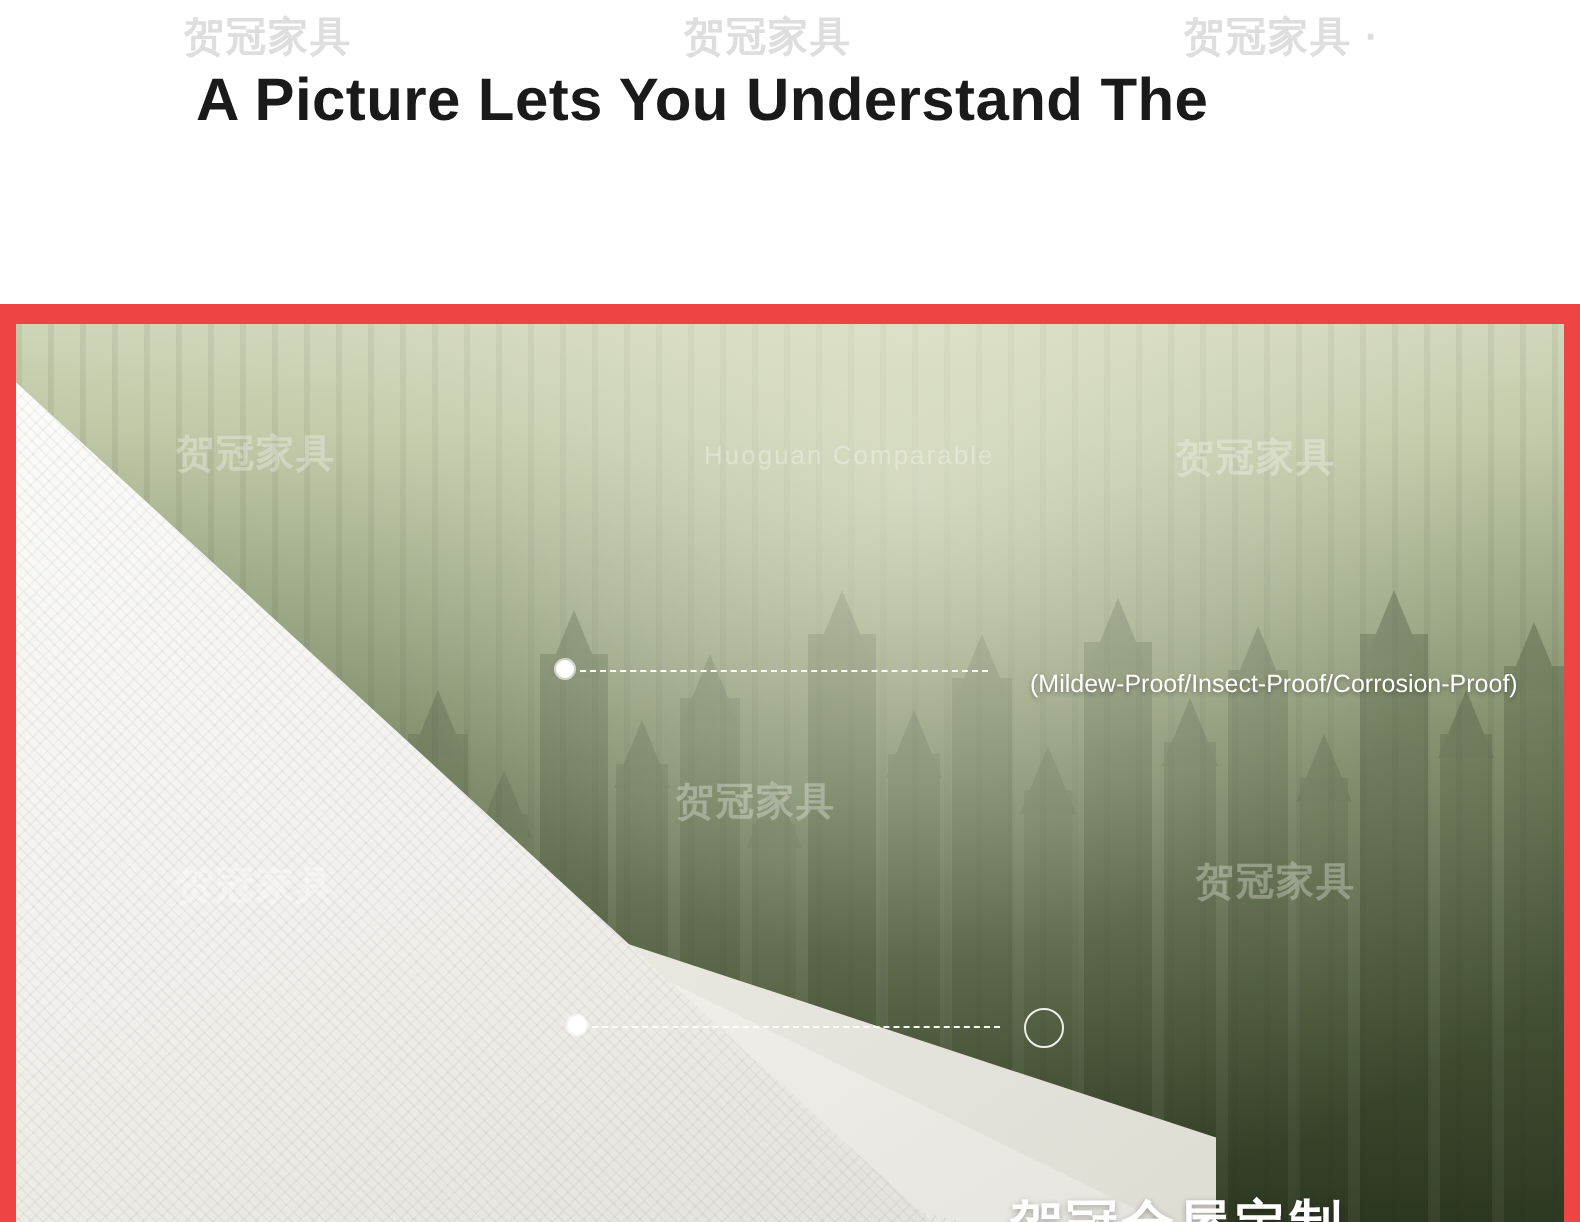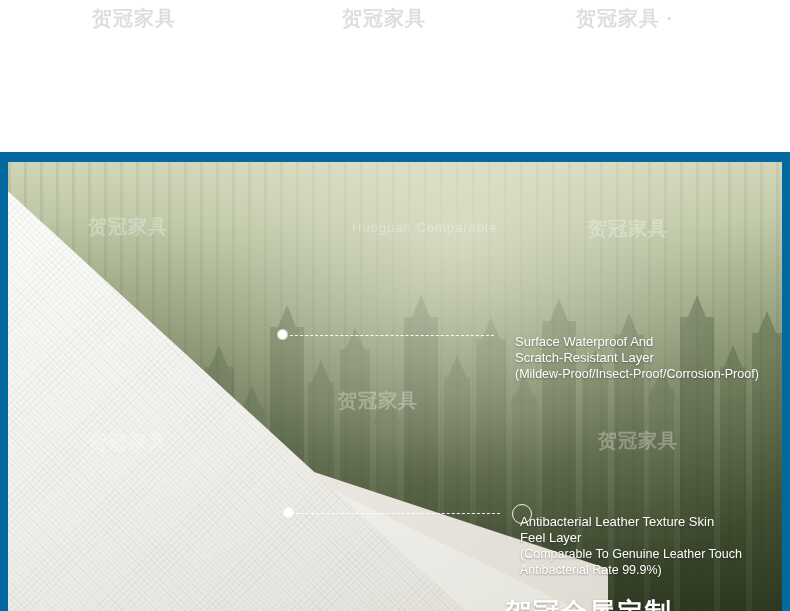--- a/index.html
+++ b/index.html
@@ -12,21 +12,21 @@
     height: 611px;
     overflow: hidden;
     font-family: "Liberation Sans", sans-serif;
     position: relative;
   }
 
   .page {
     position: relative;
     width: 790px;
     height: 611px;
-    background: #0369a1;
+    background: #ef4444;
     overflow: hidden;
   }
 
   
   .top-band {
     position: absolute;
     left: 0; top: 0;
     width: 790px;
     height: 152px;
     background: #ffffff;
@@ -233,24 +233,25 @@
   }
 </style>
 </head>
 <body>
 
 <div class="page">
 
   <div class="top-band">
     <div class="wm wm-top" style="left:92px;">贺冠家具</div>
     <div class="wm wm-top" style="left:342px;">贺冠家具</div>
-    <div class="wm wm-top" style="left:576px;">贺冠家具 ·</div>
+    <div class="wm wm-top" style="left:592px;">贺冠家具 ·</div>
 
     <div class="title-band-bg"></div>
     <div class="title-wrap">
+      <h1 class="title">A Picture Lets You Understand The</h1>
     </div>
   </div>
 
   <div class="photo">
     <div class="sky"></div>
 
     <div id="trees">
         <div class="tree" style="left: 196px; width: 30px; height: 250px; opacity: 0.8;"></div>
         <div class="tree" style="left: 232px; width: 24px; height: 210px; opacity: 0.85;"></div>
         <div class="tree" style="left: 262px; width: 34px; height: 290px; opacity: 0.9;"></div>
@@ -284,30 +285,22 @@
     <div class="wm wm-photo" style="left:80px; top:52px;">贺冠家具</div>
     <div class="wm wm-photo" style="left:580px; top:54px;">贺冠家具</div>
     <div class="wm wm-photo" style="left:80px; top:268px;">贺冠家具</div>
     <div class="wm wm-photo" style="left:590px; top:266px;">贺冠家具</div>
     <div class="wm wm-photo" style="left:330px; top:226px;">贺冠家具</div>
     <div class="wm wm-photo-sm" style="left:344px; top:58px;">Huoguan Comparable</div>
 
     <div class="dot" style="left:270px; top:168px;"></div>
     <div class="leader" style="left:282px; top:173px; width:204px;"></div>
     <div class="callout" style="left:507px; top:156px; width:280px;">
-      <span>Surface Waterproof And
-Scratch-Resistant Layer</span>
       <span class="sub">(Mildew-Proof/Insect-Proof/Corrosion-Proof)</span>
     </div>
 
     <div class="dot" style="left:276px; top:346px;"></div>
     <div class="leader" style="left:288px; top:351px; width:204px;"></div>
     <div class="ring" style="left:504px; top:342px;"></div>
-    <div class="callout" style="left:512px; top:336px; width:260px;">
-      <span>Antibacterial Leather Texture Skin
-Feel Layer</span>
-      <span class="sub">(Comparable To Genuine Leather Touch
-Antibacterial Rate 99.9%)</span>
-    </div>
   </div>
 
   <div class="bottom-cn">贺冠全屋定制</div>
 </div>
 
 </body></html>

